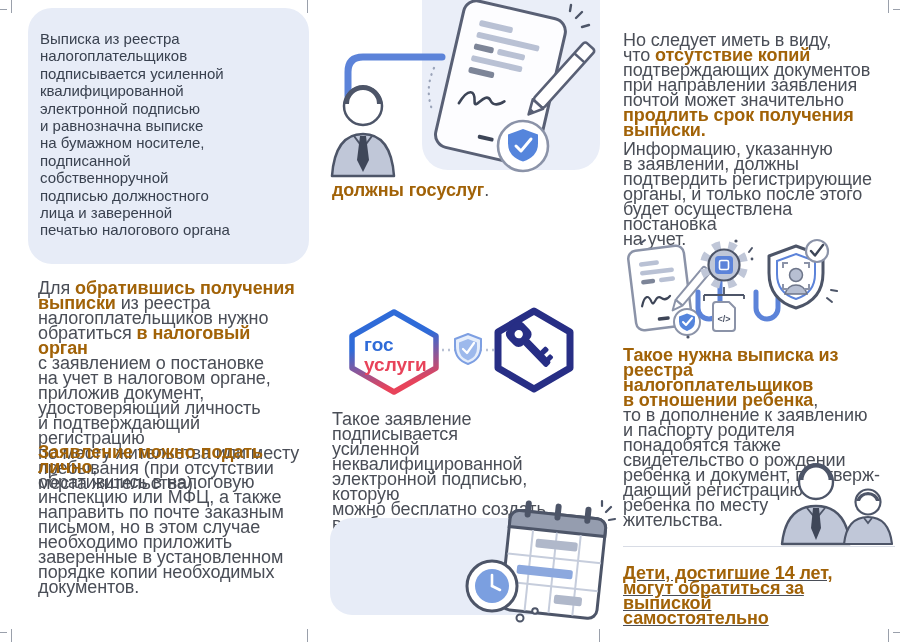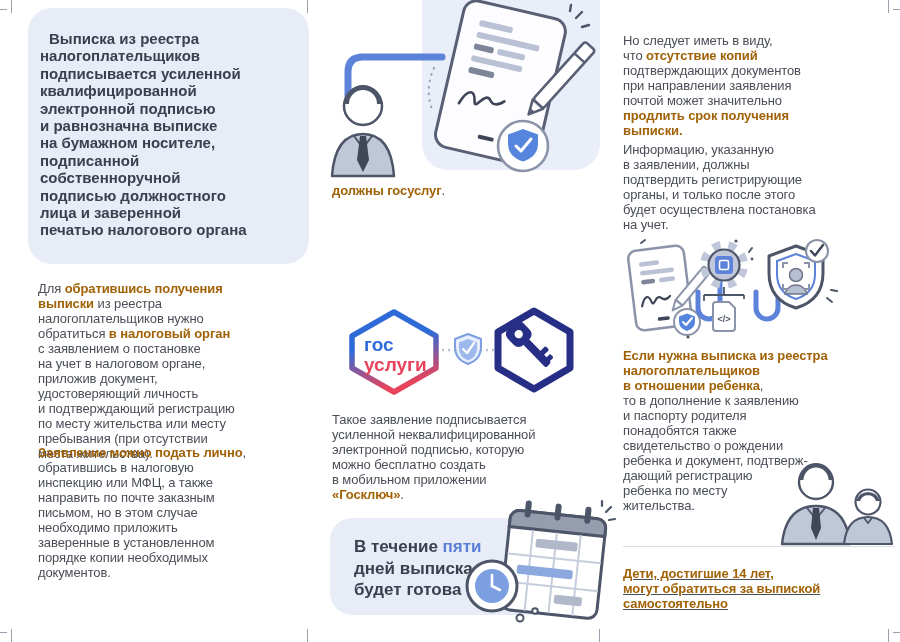--- a/index.html
+++ b/index.html
@@ -3,24 +3,24 @@
 <meta charset="utf-8">
 <style>
   html,body{margin:0;padding:0;background:#fff;}
   .page{
     position:relative;width:900px;height:642px;background:#ffffff;overflow:hidden;
     font-family:"Liberation Sans","DejaVu Sans",sans-serif;
   }
   .mark{position:absolute;background:#9aa0ab;}
   .mark.v{width:1px;height:13px;}
   .mark.h{width:7px;height:1px;}
-  .p{position:absolute;margin:0;white-space:pre-line;font-size:13px;line-height:15px;color:#4a4e57;letter-spacing:-0.1px;}
+  .p{position:absolute;margin:0;white-space:pre-line;font-size:18px;line-height:15px;color:#4a4e57;letter-spacing:-0.1px;}
   .p .b{font-weight:700;color:#a16207;}
   .lead{position:absolute;margin:0;white-space:pre-line;font-weight:700;font-size:15px;line-height:17.4px;color:#39414f;}
-  .lead .b{font-weight:700;color:#39414f;margin-left:9px;}
+  .lead .b{font-weight:400;color:#39414f;}
   .hbox{position:absolute;background:#e7ecf7;border-radius:24px;}
   .deadline{position:absolute;margin:0;white-space:pre-line;font-weight:700;font-size:17px;line-height:21.5px;color:#39414f;}
   .deadline .b{font-weight:700;}
   .divider{position:absolute;height:1px;background:#d8dce5;}
   svg{position:absolute;overflow:visible;}
   svg text{font-family:"Liberation Sans","DejaVu Sans",sans-serif;}
 </style>
 </head>
 <body>
 
@@ -149,23 +149,20 @@
   </svg>
 
   <p class="p" style="left:332px;top:412px;width:266px;"><span>Такое заявление подписывается
 усиленной неквалифицированной
 электронной подписью, которую
 можно бесплатно создать
 в мобильном приложении
 </span><span class="b">«Госключ»</span><span>.</span></p>
 
   <div class="hbox" style="left:330px;top:518px;width:268px;height:97px;border-radius:22px;"></div>
-  <p class="deadline" style="left:354px;top:536px;"><span class="b">В течение </span><span class="b" style="color: rgb(91, 127, 214);">пяти</span><span class="b">
-дней выписка
-будет готова</span></p>
 
   <svg style="left:458px;top:498px;" width="158" height="138" viewBox="0 0 158 138">
     <g transform="rotate(6 92 62)">
       <rect x="48" y="16" width="96" height="100" rx="9" fill="#fff" stroke="#4d5568" stroke-width="3"></rect>
       <path d="M48,33 v-8 a9,9 0 0 1 9,-9 h78 a9,9 0 0 1 9,9 v8 z" fill="#959daf" stroke="#4d5568" stroke-width="3"></path>
       <g fill="#4d5568">
         <rect x="62" y="5" width="6" height="17" rx="3"></rect>
           <rect x="92" y="5" width="6" height="17" rx="3"></rect>
           <rect x="122" y="5" width="6" height="17" rx="3"></rect>
       </g>
@@ -263,21 +260,21 @@
       <line x1="203" y1="60" x2="208" y2="64"></line>
         <line x1="207" y1="52" x2="213" y2="53"></line>
       <line x1="17" y1="5" x2="21" y2="2"></line>
         <line x1="125" y1="14" x2="128" y2="10"></line>
     </g>
     <circle cx="112" cy="3" r="1.6" fill="#4d5568"></circle>
     <circle cx="128" cy="21" r="1.4" fill="#4d5568"></circle>
     <circle cx="64" cy="99" r="1.6" fill="#4d5568"></circle>
   </svg>
 
-  <p class="p" style="left:623px;top:348px;width:266px;"><span class="b">Если нужна выписка из реестра
+  <p class="p" style="left:623px;top:348px;width:266px;"><span class="b">Такое нужна выписка из реестра
 налогоплательщиков
 в отношении ребенка</span><span>,
 то в дополнение к заявлению
 и паспорту родителя
 понадобятся также
 свидетельство о рождении
 ребенка и документ, подтверж-
 дающий регистрацию
 ребенка по месту
 жительства.</span></p>

